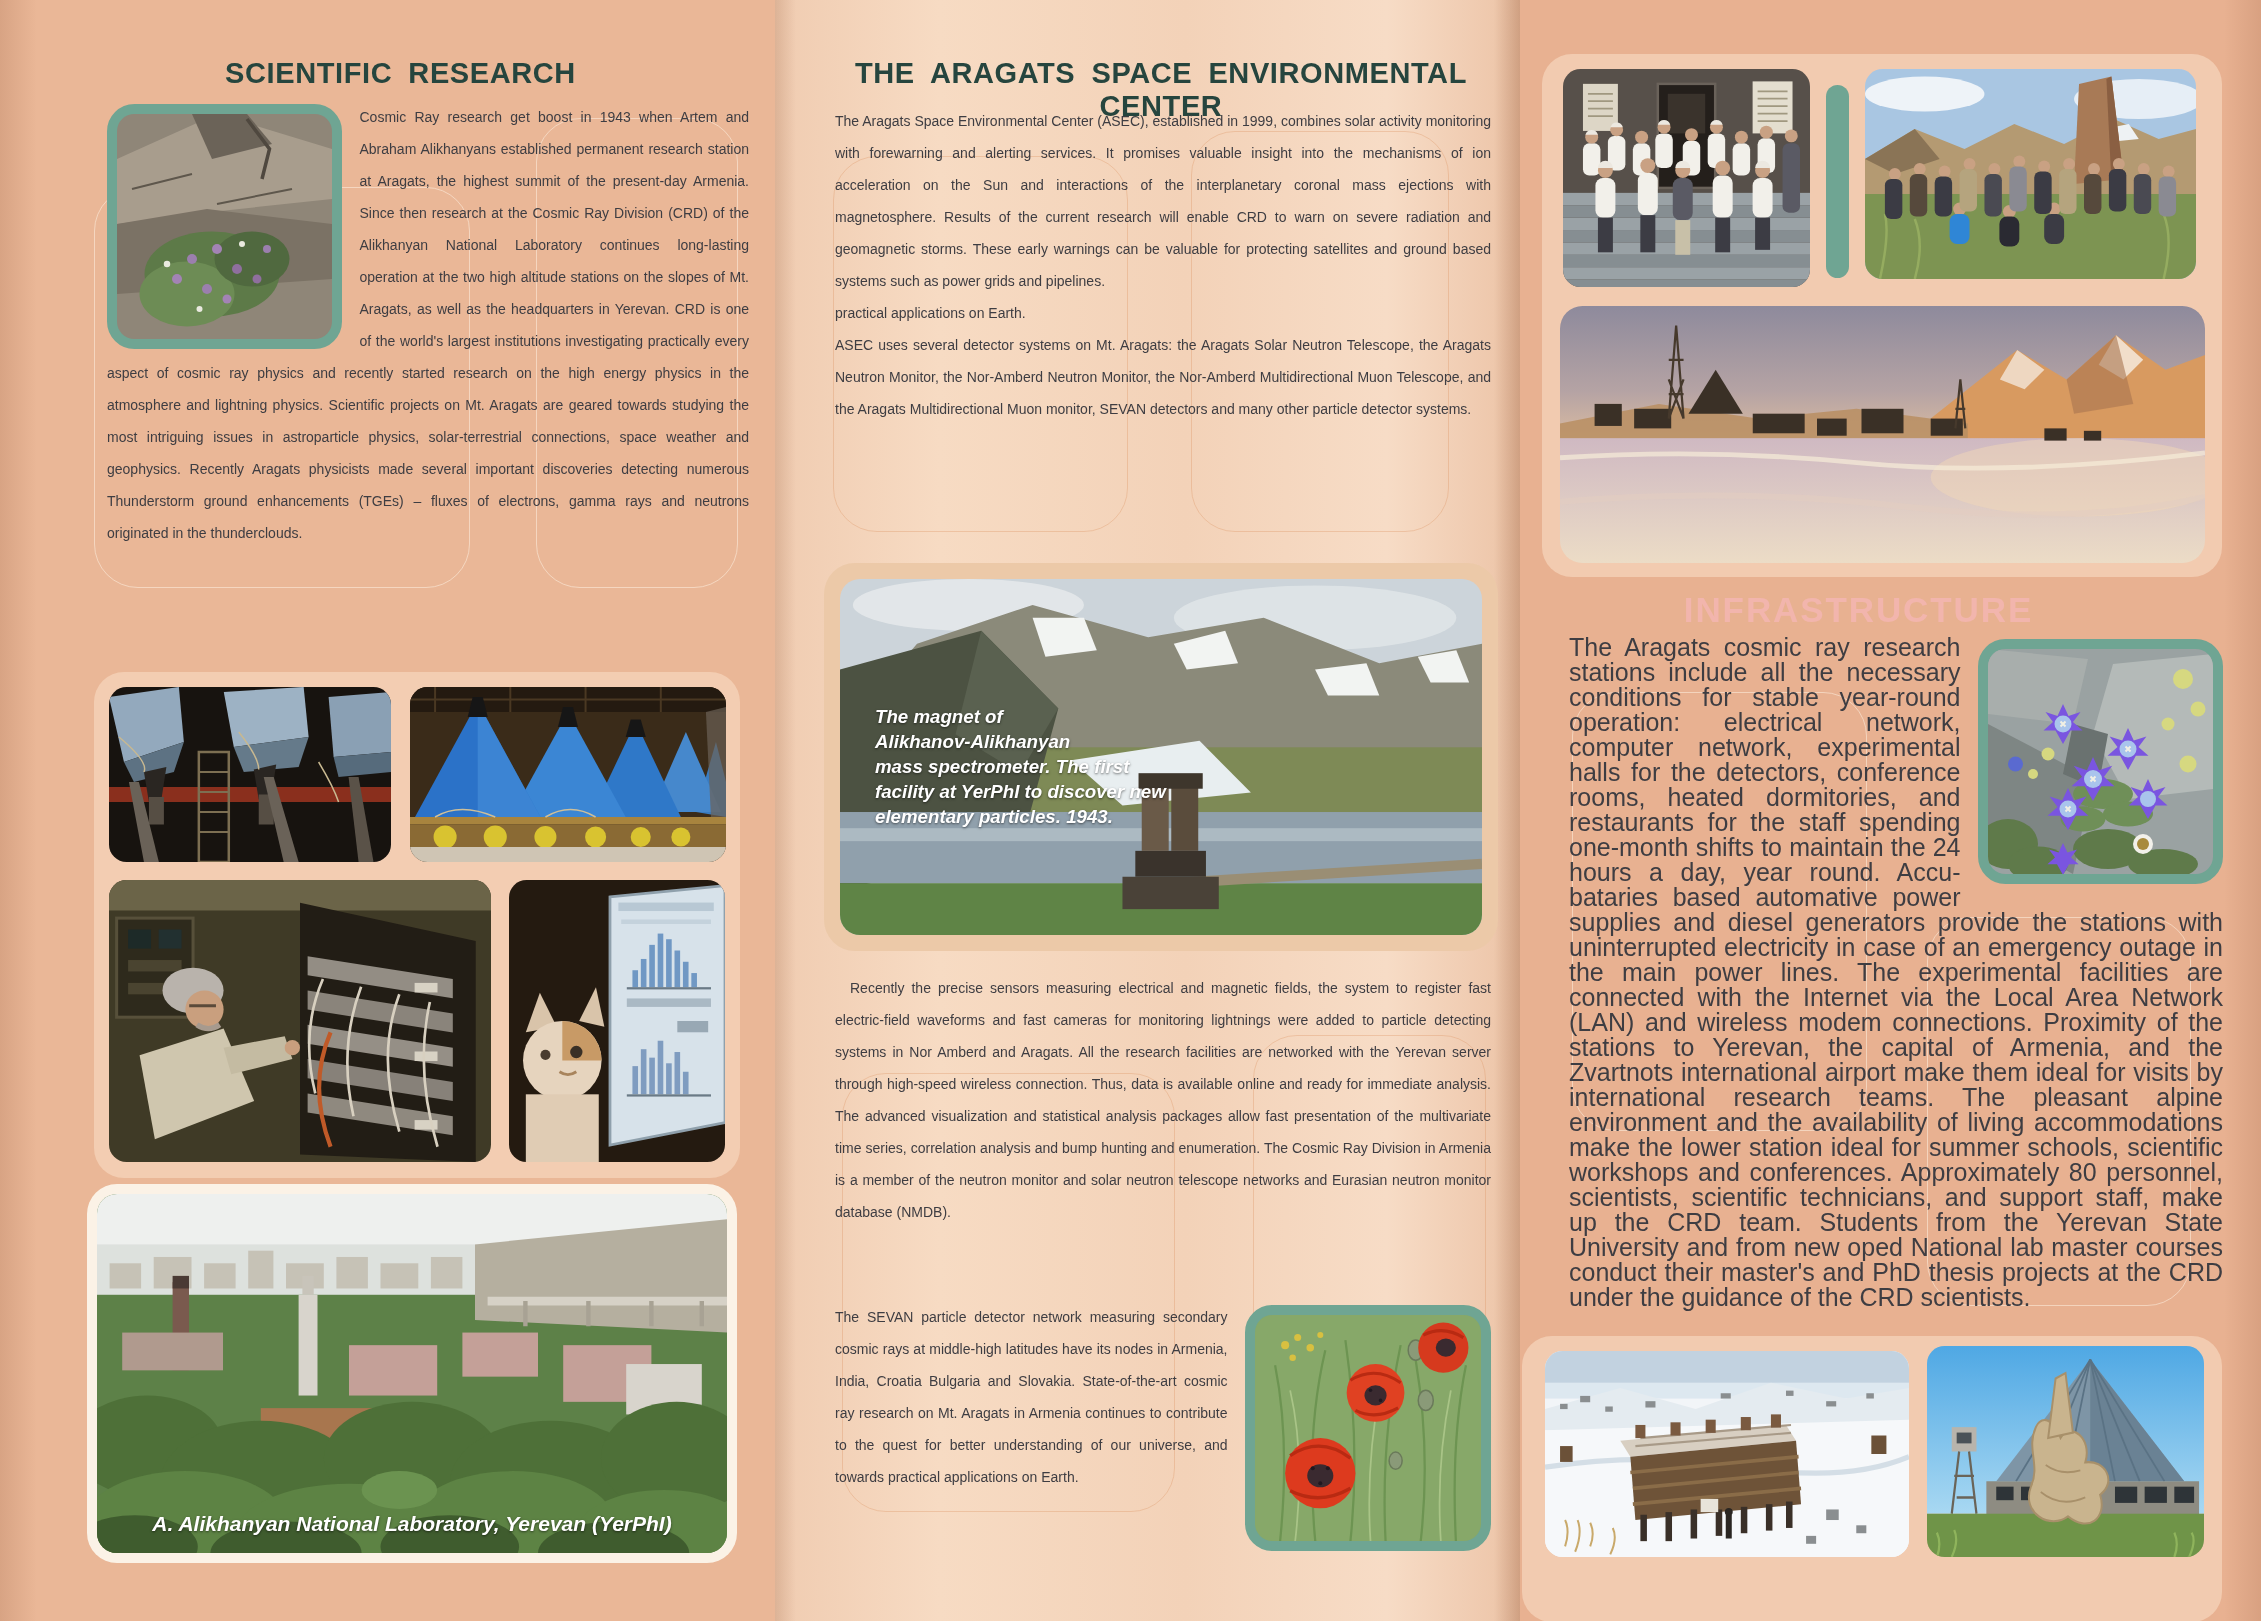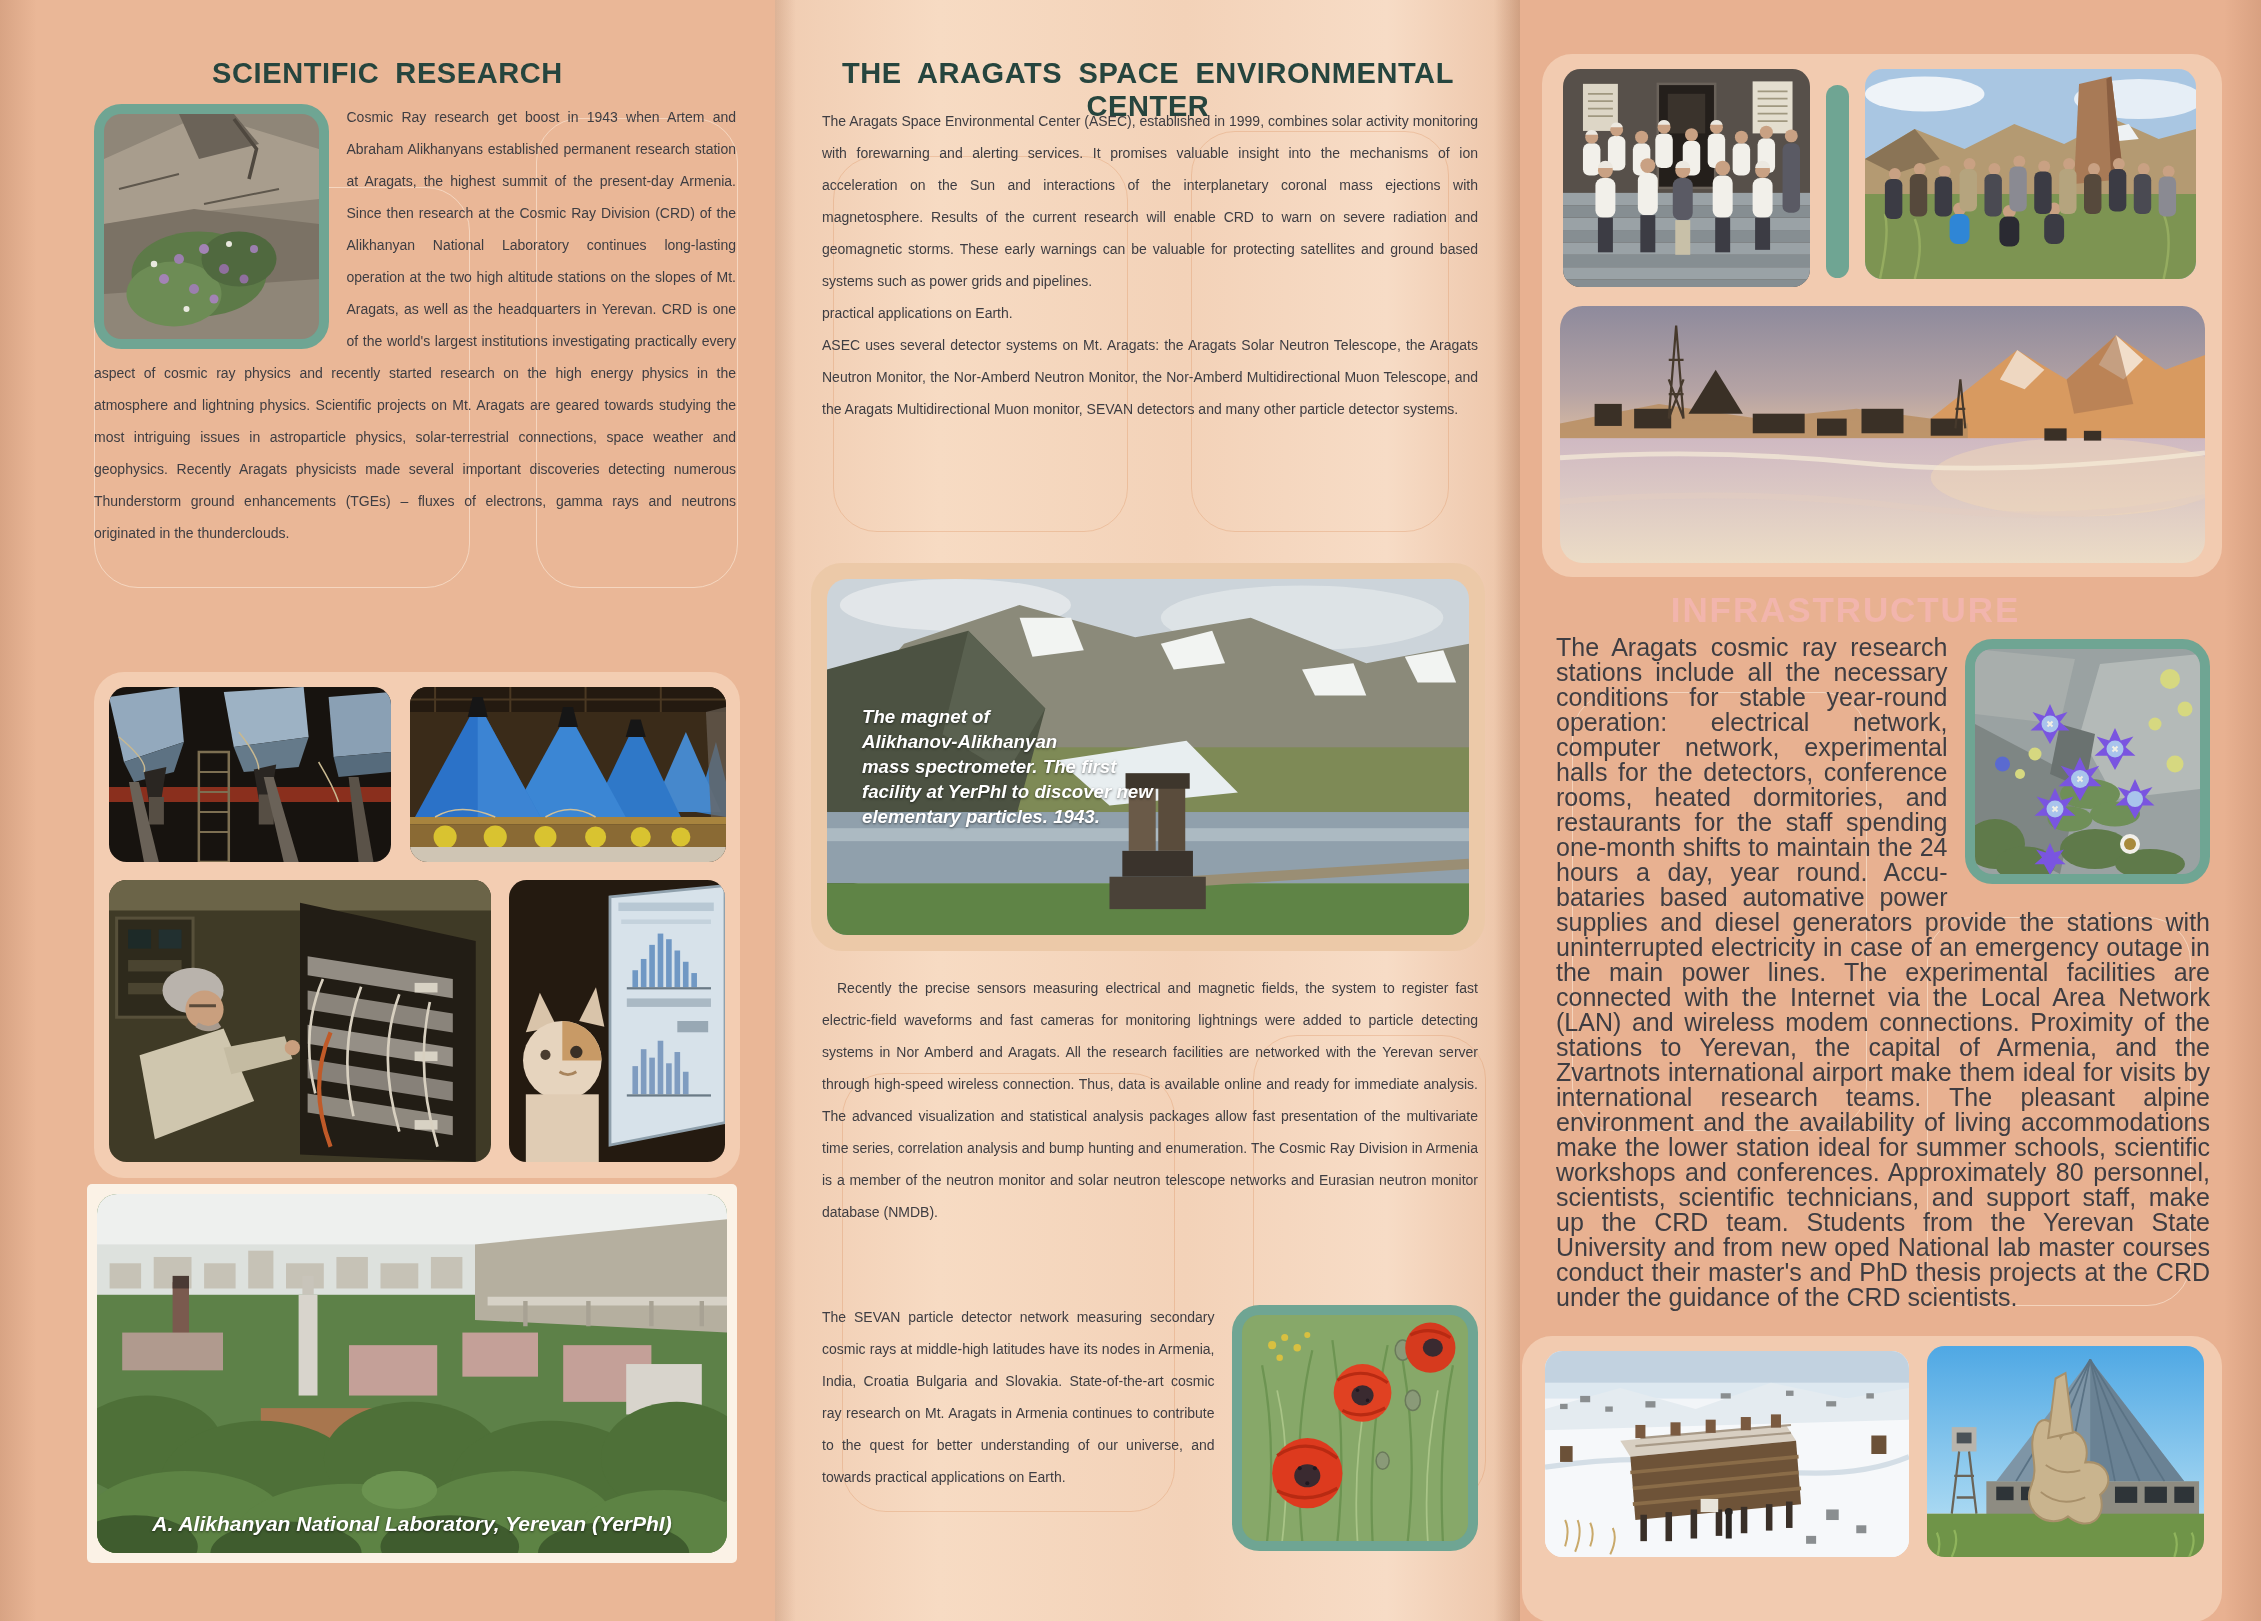--- a/index.html
+++ b/index.html
@@ -15,31 +15,31 @@
   .fold-l{left:0;width:37px;background:linear-gradient(90deg,rgba(120,60,30,.16),rgba(120,60,30,0));}
   .fold-r{left:2224px;width:37px;background:linear-gradient(270deg,rgba(120,60,30,.14),rgba(120,60,30,0));}
   .deco{position:absolute;border:1.9px solid rgba(253,240,226,.55);border-radius:44px;}
   .title{position:absolute;font-weight:bold;color:#26453e;font-size:29px;letter-spacing:0.6px;word-spacing:7.5px;text-align:center;}
   .body-text{position:absolute;font-size:14px;line-height:32px;color:#3e3d42;text-align:justify;}
   .body-text p{margin:0;}
   .teal-frame{border:10px solid #6fa593;border-radius:27.4px;overflow:hidden;background:#6fa593;}
   .float-l{float:left;margin:2.5px 17.5px 6.2px 0;}
   .float-r{float:right;margin:3.7px 0 7.5px 17.5px;}
   .card{position:absolute;background:#f3cdb2;border-radius:30px;}
-  .card-cream{position:absolute;background:#fbf2e6;border-radius:5px;}
+  .card-cream{position:absolute;background:#fbf2e6;border-radius:30px;}
   .rounded-img{position:absolute;border-radius:17.5px;overflow:hidden;}
   .rounded-img svg{width:100%;height:100%;display:block;}
   .caption-overlay{position:absolute;color:#ffffff;font-weight:bold;font-style:italic;white-space:pre-line;
     text-shadow:0 1.2px 2.5px rgba(0,0,0,.55);}
   .mid-frame{position:absolute;background:#ecc9a8;border-radius:31px;padding:16px;box-sizing:border-box;}
   .mid-frame .inner{width:100%;height:100%;border-radius:20px;overflow:hidden;position:relative;}
   .mid-frame .inner svg{width:100%;height:100%;display:block;}
   .infra{position:absolute;font-weight:bold;font-size:35px;letter-spacing:1.9px;color:#f2b5ad;text-align:center;}
   .pill{position:absolute;background:#6fa593;border-radius:12.5px;}
-  .z1{z-index:1;}
+  .z1{z-index:1;margin-left:13px;}
 </style>
 </head>
 <body>
 
 <div class="page">
 
   <div class="panel panel-left"></div>
   <div class="panel panel-mid"></div>
   <div class="panel panel-right"></div>
 

